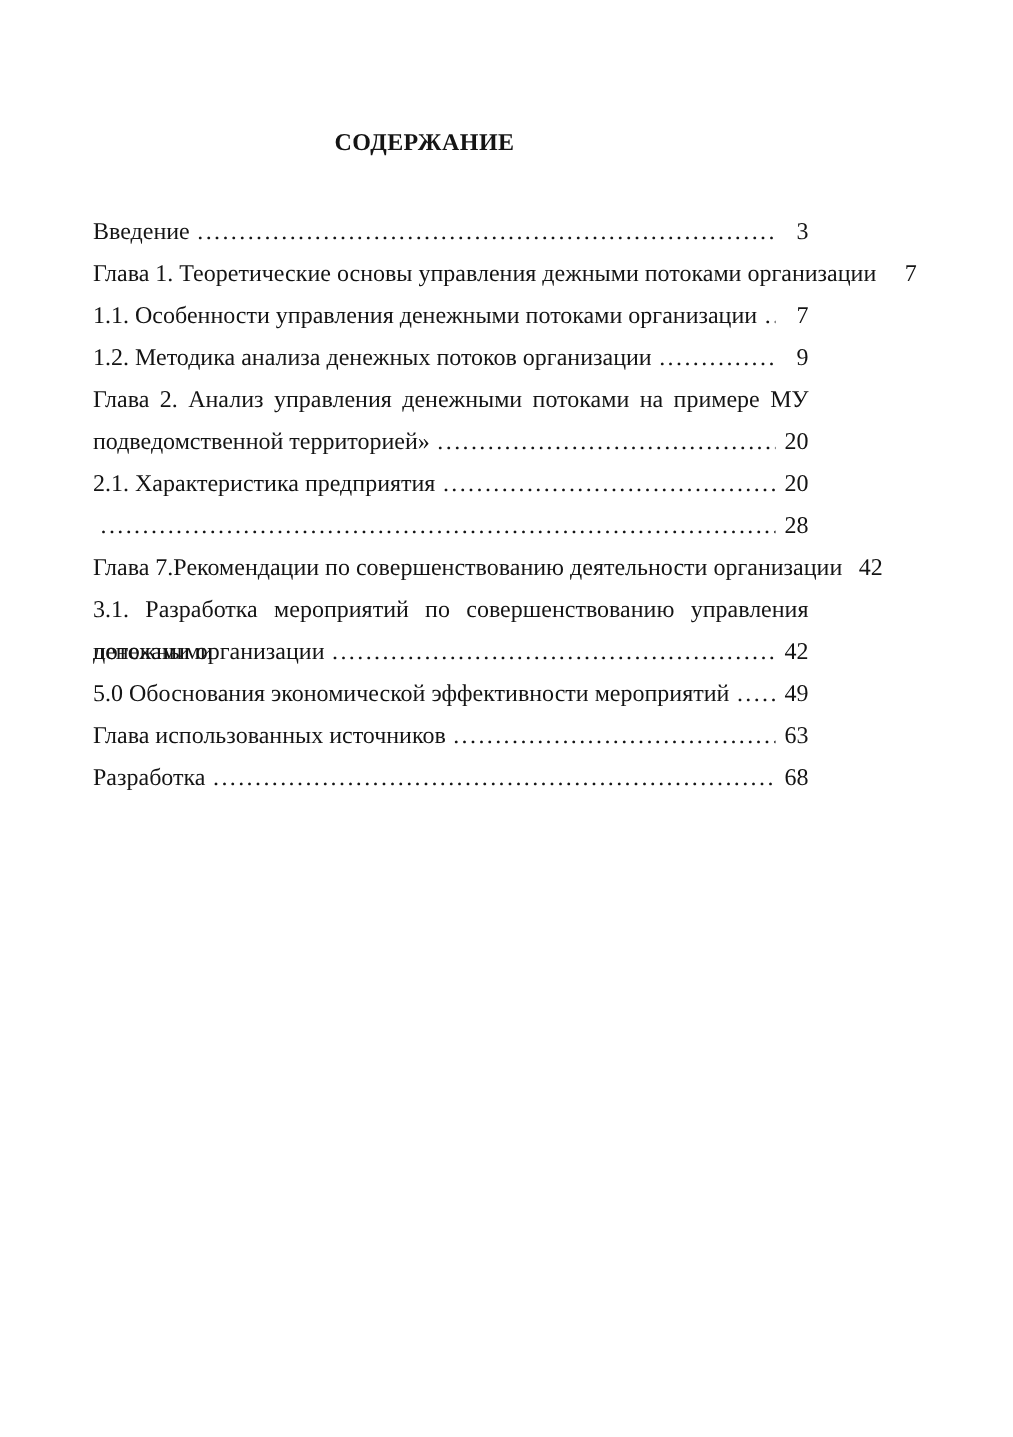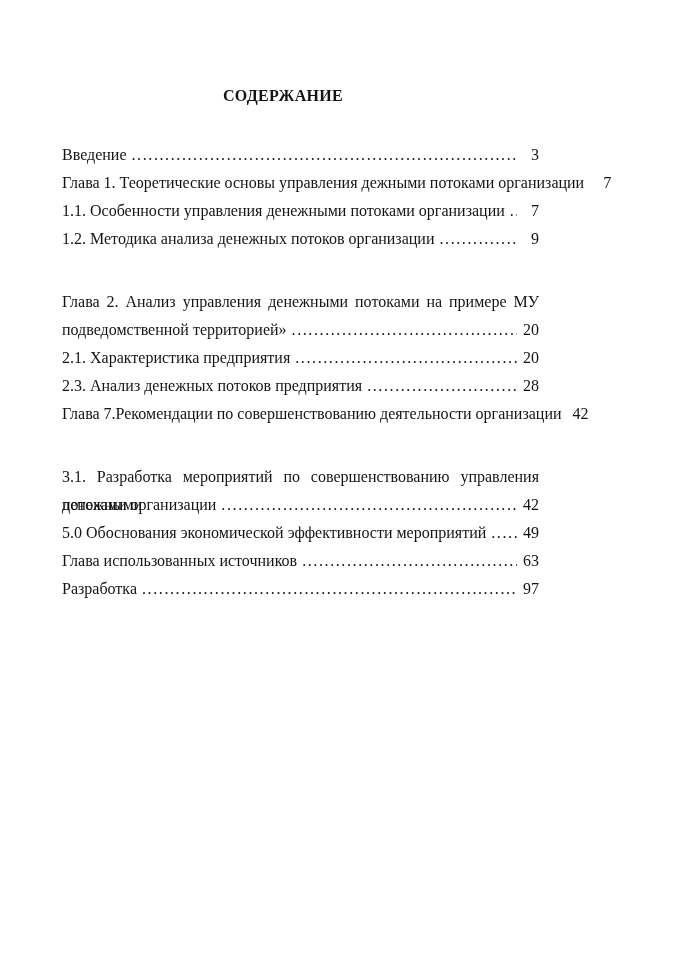--- a/index.html
+++ b/index.html
@@ -36,21 +36,20 @@
   }
   .toc-line {
     display: flex;
     align-items: flex-start;
     height: 28px;
     line-height: 28px;
     white-space: nowrap;
   }
   .toc-line.justify {
     white-space: normal;
-    margin-top: 35px;
   }
   .toc-text {
     flex: 0 1 auto;
   }
   .justify .toc-text {
     flex: 1 1 100%;
     text-align: justify;
     text-align-last: justify;
   }
   .leader {
@@ -103,21 +102,20 @@
     <span class="toc-text">подведомственной территорией»</span>
     <span class="leader"></span>
     <span class="page-num">20</span>
   </div>
       <div class="toc-line">
     <span class="toc-text">2.1. Характеристика предприятия</span>
     <span class="leader"></span>
     <span class="page-num">20</span>
   </div>
       <div class="toc-line">
-    <span class="toc-text">2.3. Анализ денежных потоков предприятия</span>
     <span class="leader"></span>
     <span class="page-num">28</span>
   </div>
       <div class="toc-line">
     <span class="toc-text">Глава 7.Рекомендации по совершенствованию деятельности организации</span>
     <span class="leader"></span>
     <span class="page-num">42</span>
   </div>
       <div class="toc-line justify no-page">
     <span class="toc-text">3.1. Разработка мероприятий по совершенствованию управления денежными</span>
@@ -134,16 +132,16 @@
     <span class="page-num">49</span>
   </div>
       <div class="toc-line">
     <span class="toc-text">Глава использованных источников</span>
     <span class="leader"></span>
     <span class="page-num">63</span>
   </div>
       <div class="toc-line">
     <span class="toc-text">Разработка</span>
     <span class="leader"></span>
-    <span class="page-num">97</span>
+    <span class="page-num">68</span>
   </div>
     </div>
 </div>
 
 </body></html>

